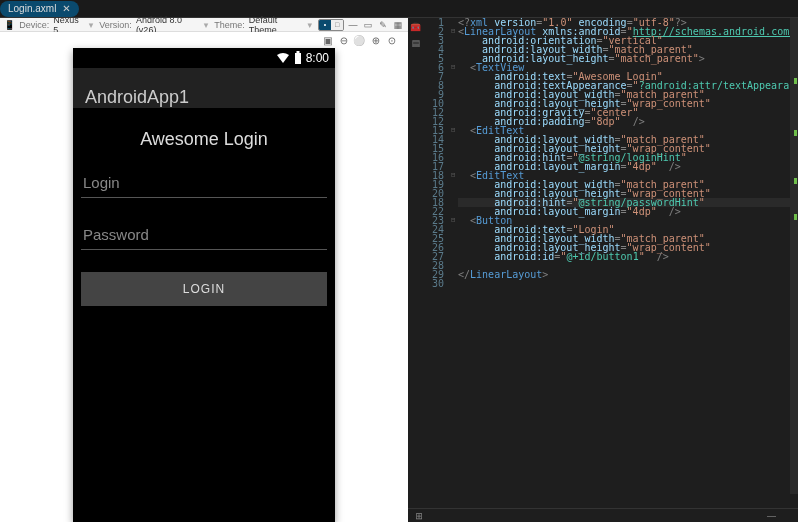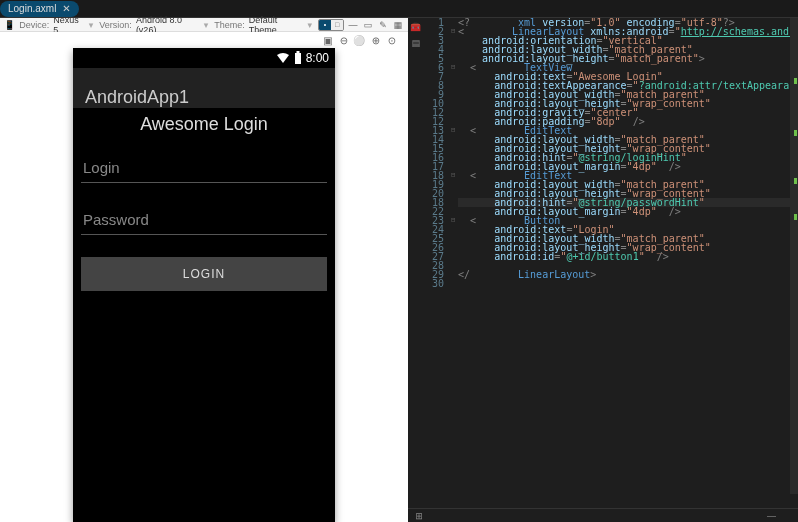--- a/index.html
+++ b/index.html
@@ -156,21 +156,21 @@
     .app-bar {
       height: 40px;
       background: #222;
       color: #ccc;
       font-size: 18px;
       padding: 0 12px;
       display: flex;
       align-items: flex-end;
     }
     .app-content {
-      padding: 0 6px;
+      padding: 15px 6px;
       display: flex;
       flex-direction: column;
       align-items: center;
     }
     .title-text {
       color: #ddd;
       font-size: 18px;
       margin: 6px 0 14px;
     }
     .edit {
@@ -241,21 +241,21 @@
       background: #1e1e1e;
       white-space: pre;
       color: #c5c5c5;
       min-width: 0;
       overflow: hidden;
     }
     .code .ln { height: 9px; display: block; }
     .code .hl { background: #2a2a2a; }
     .attr { color: #9cdcfe; }
     .str { color: #ce9178; }
-    .xmltag { color: #569cd6; margin-left: 48px; }
+    .xmltag { color: #569cd6; }
     .punct { color: #808080; }
     .urlv { color: #4ec9b0; text-decoration: underline; }
     .special { color: #4ec9b0; }
 
     
     .marker-stripe {
       position: absolute;
       right: 0; top: 0; bottom: 14px;
       width: 8px;
       background: #2a2a2a;

